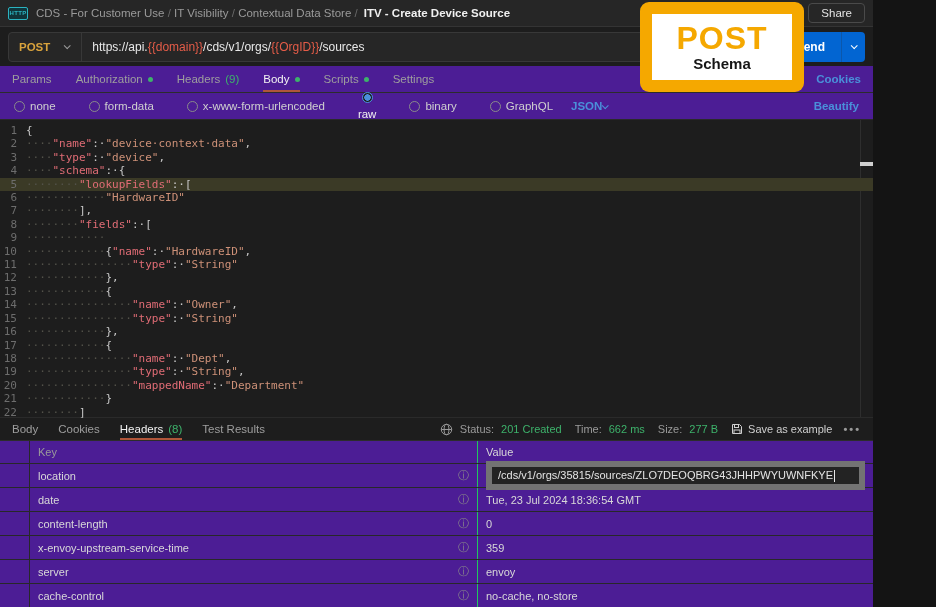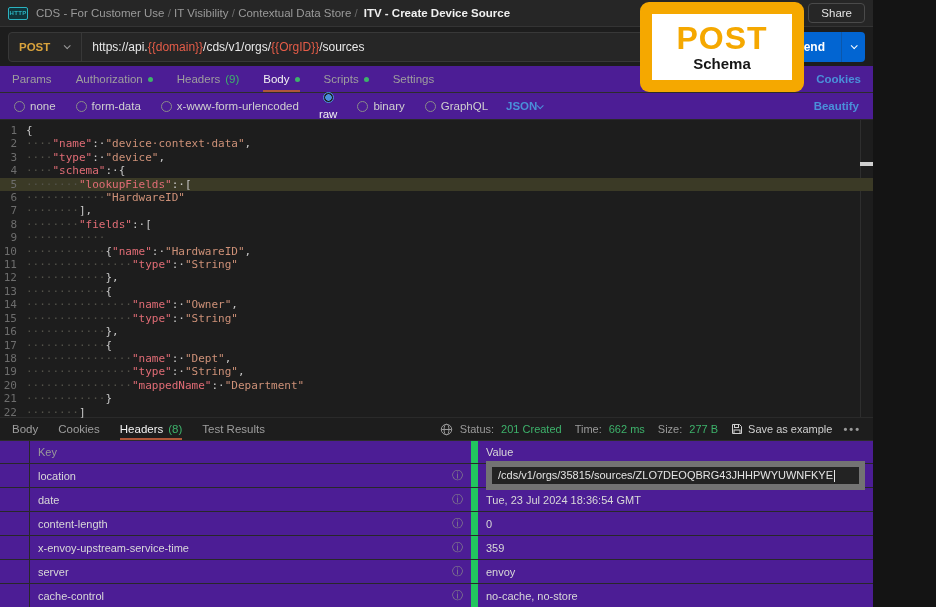--- a/index.html
+++ b/index.html
@@ -67,21 +67,21 @@
   .resp-meta { margin-left:auto; display:flex; align-items:center; gap:7px; font-size:11px; color:#9a9a9a; }
   .meta-val { color:var(--success-green,#3db26b); margin-right:6px; }
   .icon-btn { display:flex; align-items:center; gap:5px; color:#cfcfcf; }
   .dots3 { color:#9a9a9a; letter-spacing:2px; font-weight:bold; margin-left:4px; }
 
   
   .tbl { font-size:11px; }
   .trow { display:flex; align-items:center; height:24px; border-bottom:1px solid #282828; }
   .trow.thead { height:23px; color:#9a9a9a; }
   .c-gutter { width:30px; align-self:stretch; border-right:1px solid #282828; flex:none; }
-  .c-key { width:448px; align-self:stretch; display:flex; align-items:center; justify-content:space-between; padding:0 8px; border-right:7px solid #22c55e; flex:none; color:#d8d8d8; }
+  .c-key { width:448px; align-self:stretch; display:flex; align-items:center; justify-content:space-between; padding:0 8px; border-right:1px solid #22c55e; flex:none; color:#d8d8d8; }
   .trow.thead .c-key { color:#9a9a9a; }
   .c-val { flex:1; padding:0 8px; color:#d8d8d8; display:flex; align-items:center; min-width:0; }
   .info-i { color:#8a8a8a; font-size:11px; }
   .val-input { flex:1; border:6px solid #737373; background:#232323; padding:2px 6px; color:#e4e4e4; white-space:nowrap; overflow:hidden; }
   .caret { display:inline-block; width:1px; height:12px; background:#e8e8e8; vertical-align:middle; margin-left:1px; }
 
   
   .badge { position:absolute; left:640px; top:2px; width:164px; height:90px; background:var(--badge-yellow,#f5a800); border-radius:9px; display:flex; align-items:center; justify-content:center; z-index:10; }
   .badge-inner { width:140px; height:66px; background:#ffffff; display:flex; flex-direction:column; align-items:center; justify-content:center; }
   .badge-title { font-size:32px; line-height:32px; font-weight:800; color:var(--badge-yellow,#f5a800); letter-spacing:1px; }
@@ -152,21 +152,21 @@
           <span class="dot"></span>
         </div>
         <div class="tab">
           <span>Settings</span>
         </div>
       </div>
     <a class="right-link">Cookies</a>
   </div>
 
   <div class="mode-row">
-    <span id="modes" style="display:flex;gap:20px;">
+    <span id="modes" style="display:flex;gap:33px;">
         <label class="mode">
           <span class="radio"></span>
           <span>none</span>
         </label>
         <label class="mode">
           <span class="radio"></span>
           <span>form-data</span>
         </label>
         <label class="mode">
           <span class="radio"></span>

